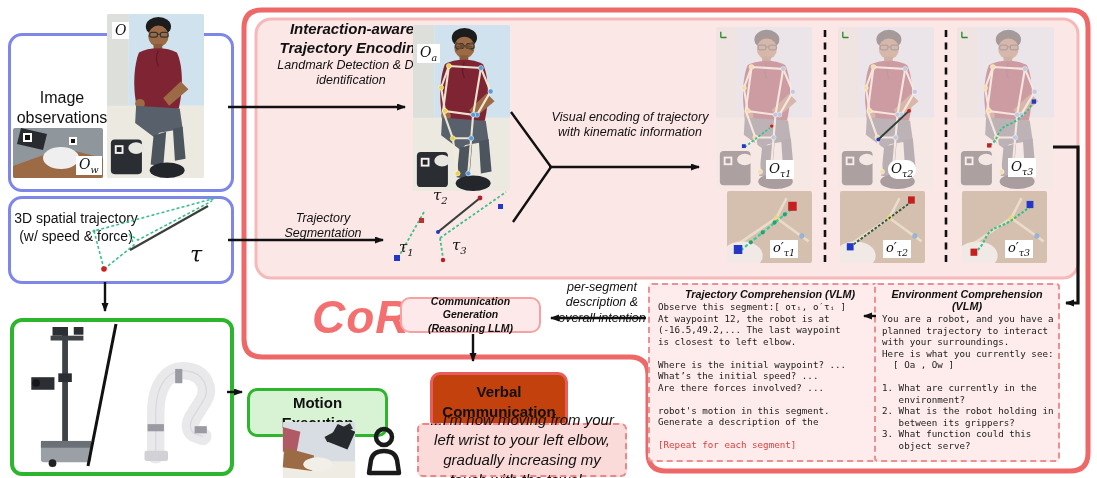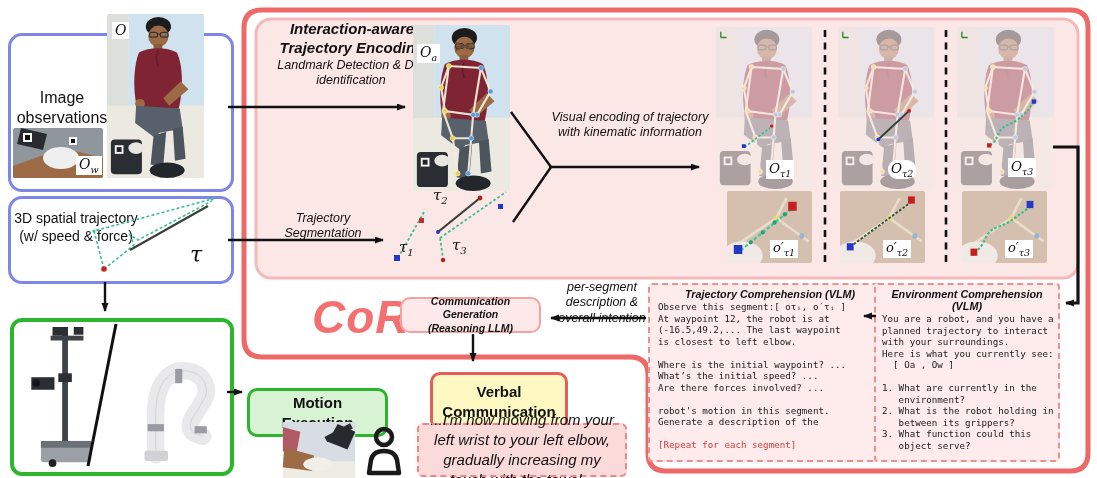--- a/index.html
+++ b/index.html
@@ -333,21 +333,21 @@
         <div class="mline">   between its grippers?</div>
         <div class="mline">3. What function could this</div>
         <div class="mline">   object serve?</div>
         <div class="mline"></div>
       </div>
   </div>
 
   <div class="outbox" style="left:247px;top:388px;width:141px;height:49px;border:3.5px solid #2db52d;background:#d8f2d4;">
     <div style="width:95px;">Motion Execution</div>
   </div>
-  <div class="outbox" style="left:430px;top:372px;width:138px;height:59px;border:3.5px solid #e85c5c;background:#fef9c3;">
+  <div class="outbox" style="left:430px;top:372px;width:138px;height:59px;border:3.5px solid #e85c5c;background:#c2410c;">
     <div style="width:120px;">Verbal Communication</div>
   </div>
   <div class="photo" style="left:282px;top:422px;width:74px;height:56px;">
     <svg width="74" height="56" viewBox="0 0 74 57">
         <use href="#sym-wipe"></use>
       </svg>
   </div>
   <svg class="abs" style="left:366px;top:426px;" width="36" height="52" viewBox="0 0 36 52">
     <circle cx="18" cy="11" r="8" stroke="#1a1a1a" stroke-width="4.5" fill="none"></circle>
     <path d="M3,47 L5,34 Q7,25 18,25 Q29,25 31,34 L33,47 Z" stroke="#1a1a1a" stroke-width="4.5" fill="none" stroke-linejoin="round"></path>

